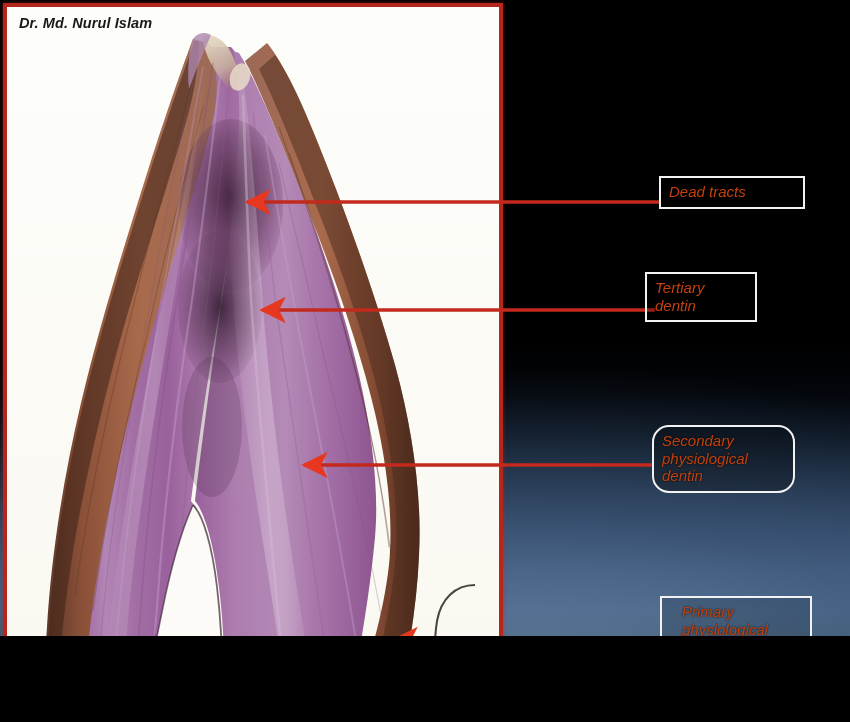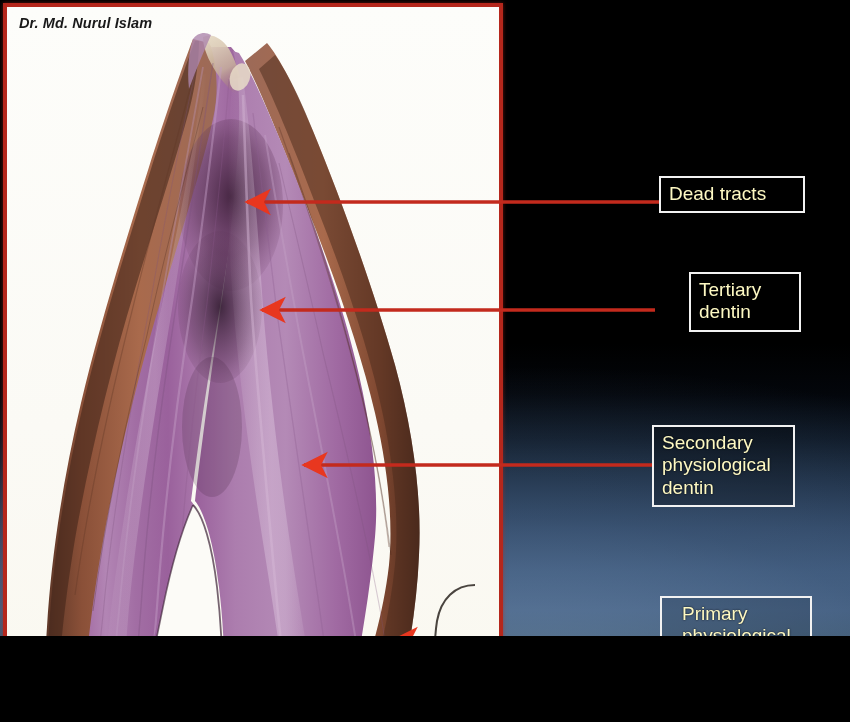--- a/index.html
+++ b/index.html
@@ -80,32 +80,33 @@
     inset: 0;
     z-index: 7;
     pointer-events: none;
   }
   
   .callout {
     position: absolute;
     box-sizing: border-box;
     border: 2.5px solid #f2f2f2;
     background: rgba(0,0,0,0.25);
-    color: #fef9c3;
+    color: #c2410c;
     font-family: "Liberation Sans", sans-serif;
-    font-size: 19px;
+    font-size: 15px;
     line-height: 1.18;
     padding: 5px 8px 6px 8px;
     z-index: 8;
     text-shadow: 0 0 2px rgba(0,0,0,0.9);
     white-space: pre-line;
+    font-style: italic;
   }
   .callout.c-dead      { left: 659px; top: 176px;  width: 146px; }
-  .callout.c-tertiary  { left: 689px; top: 272px;  width: 112px; }
-  .callout.c-secondary { left: 652px; top: 425px;  width: 143px; }
+  .callout.c-tertiary  { left: 645px; top: 272px;  width: 112px; }
+  .callout.c-secondary { left: 652px; top: 425px;  width: 143px; border-radius: 17px; }
   .callout.c-primary   { left: 660px; top: 596px;  width: 152px; background: rgba(20,34,52,0.20); padding-left: 20px; }
 </style>
 </head>
 <body>
 
 <div id="slide">
 
   <div class="slide-bg"></div>
 
   <div class="photo-frame">

